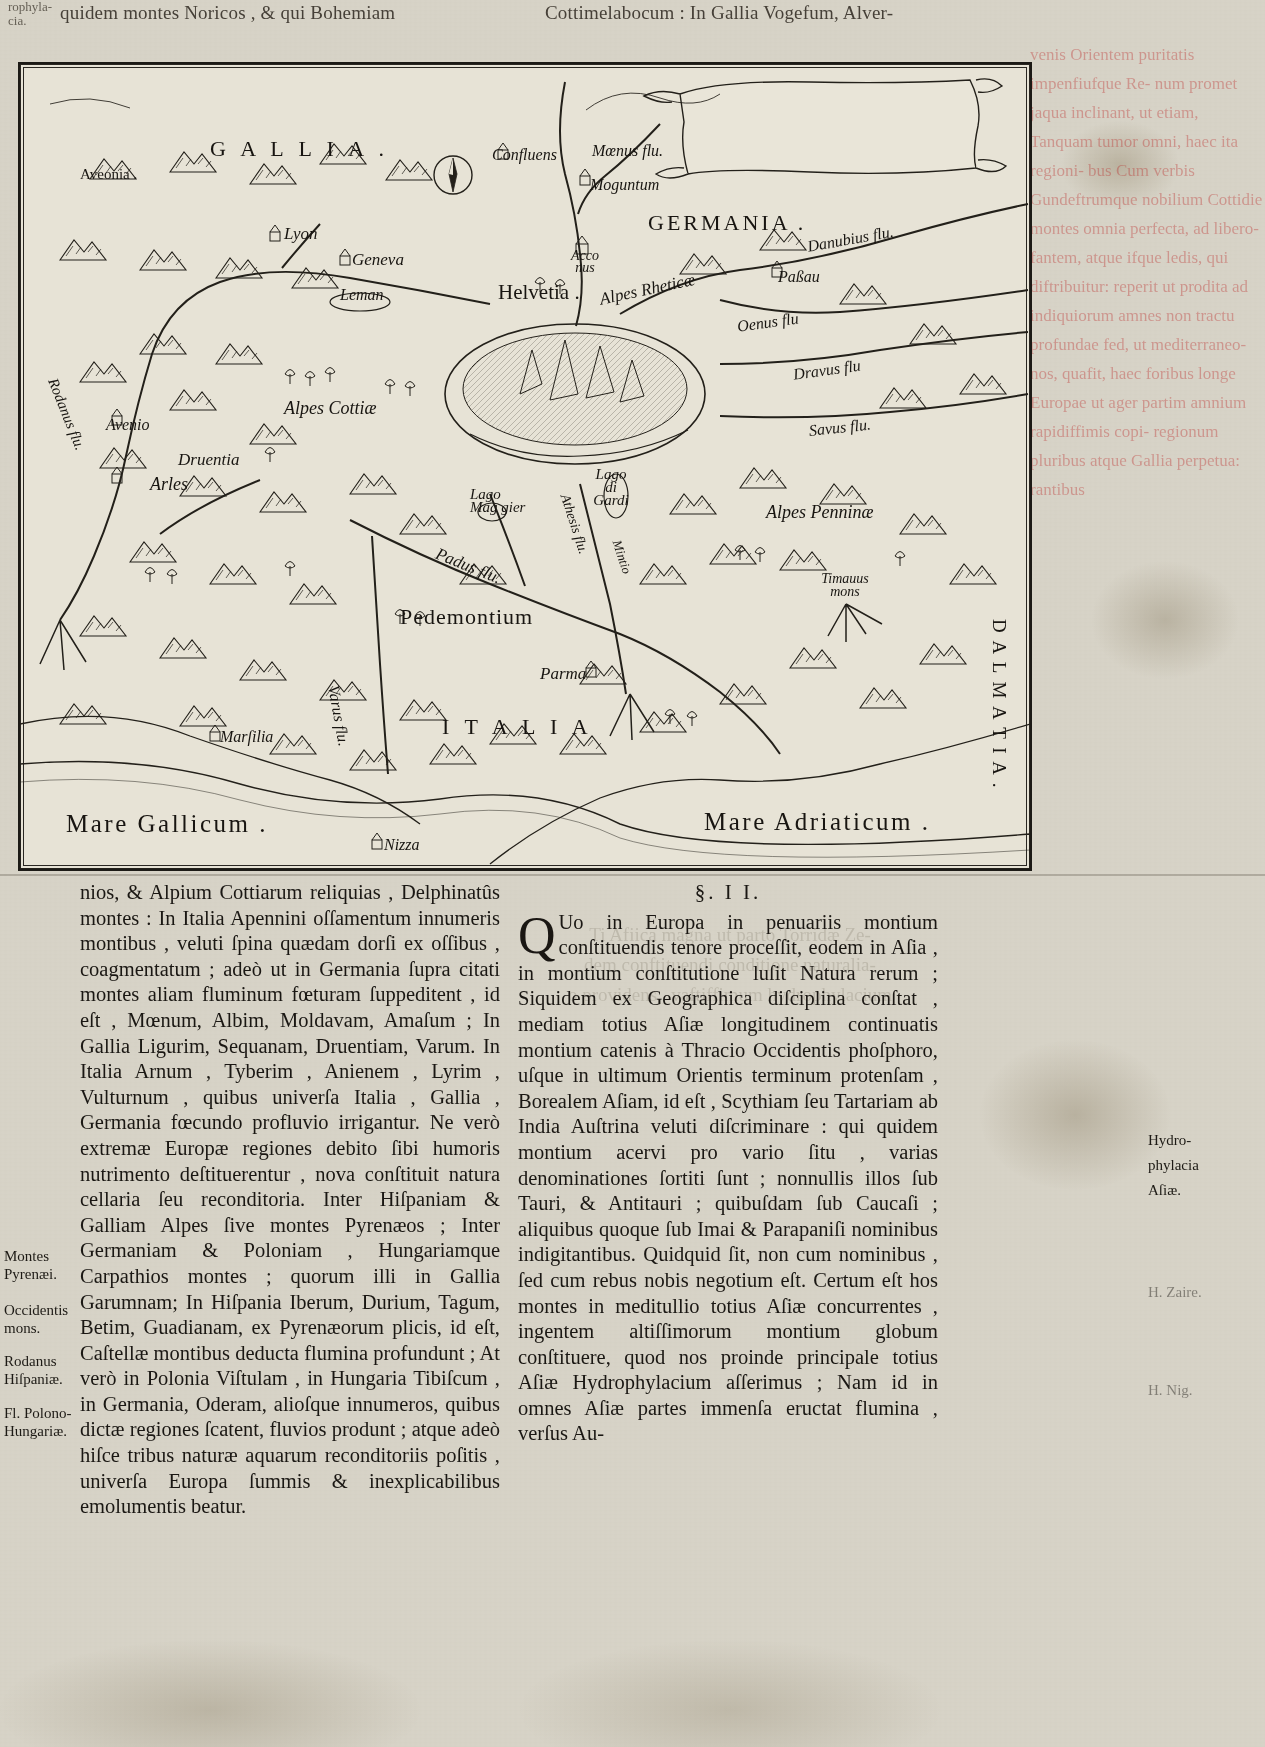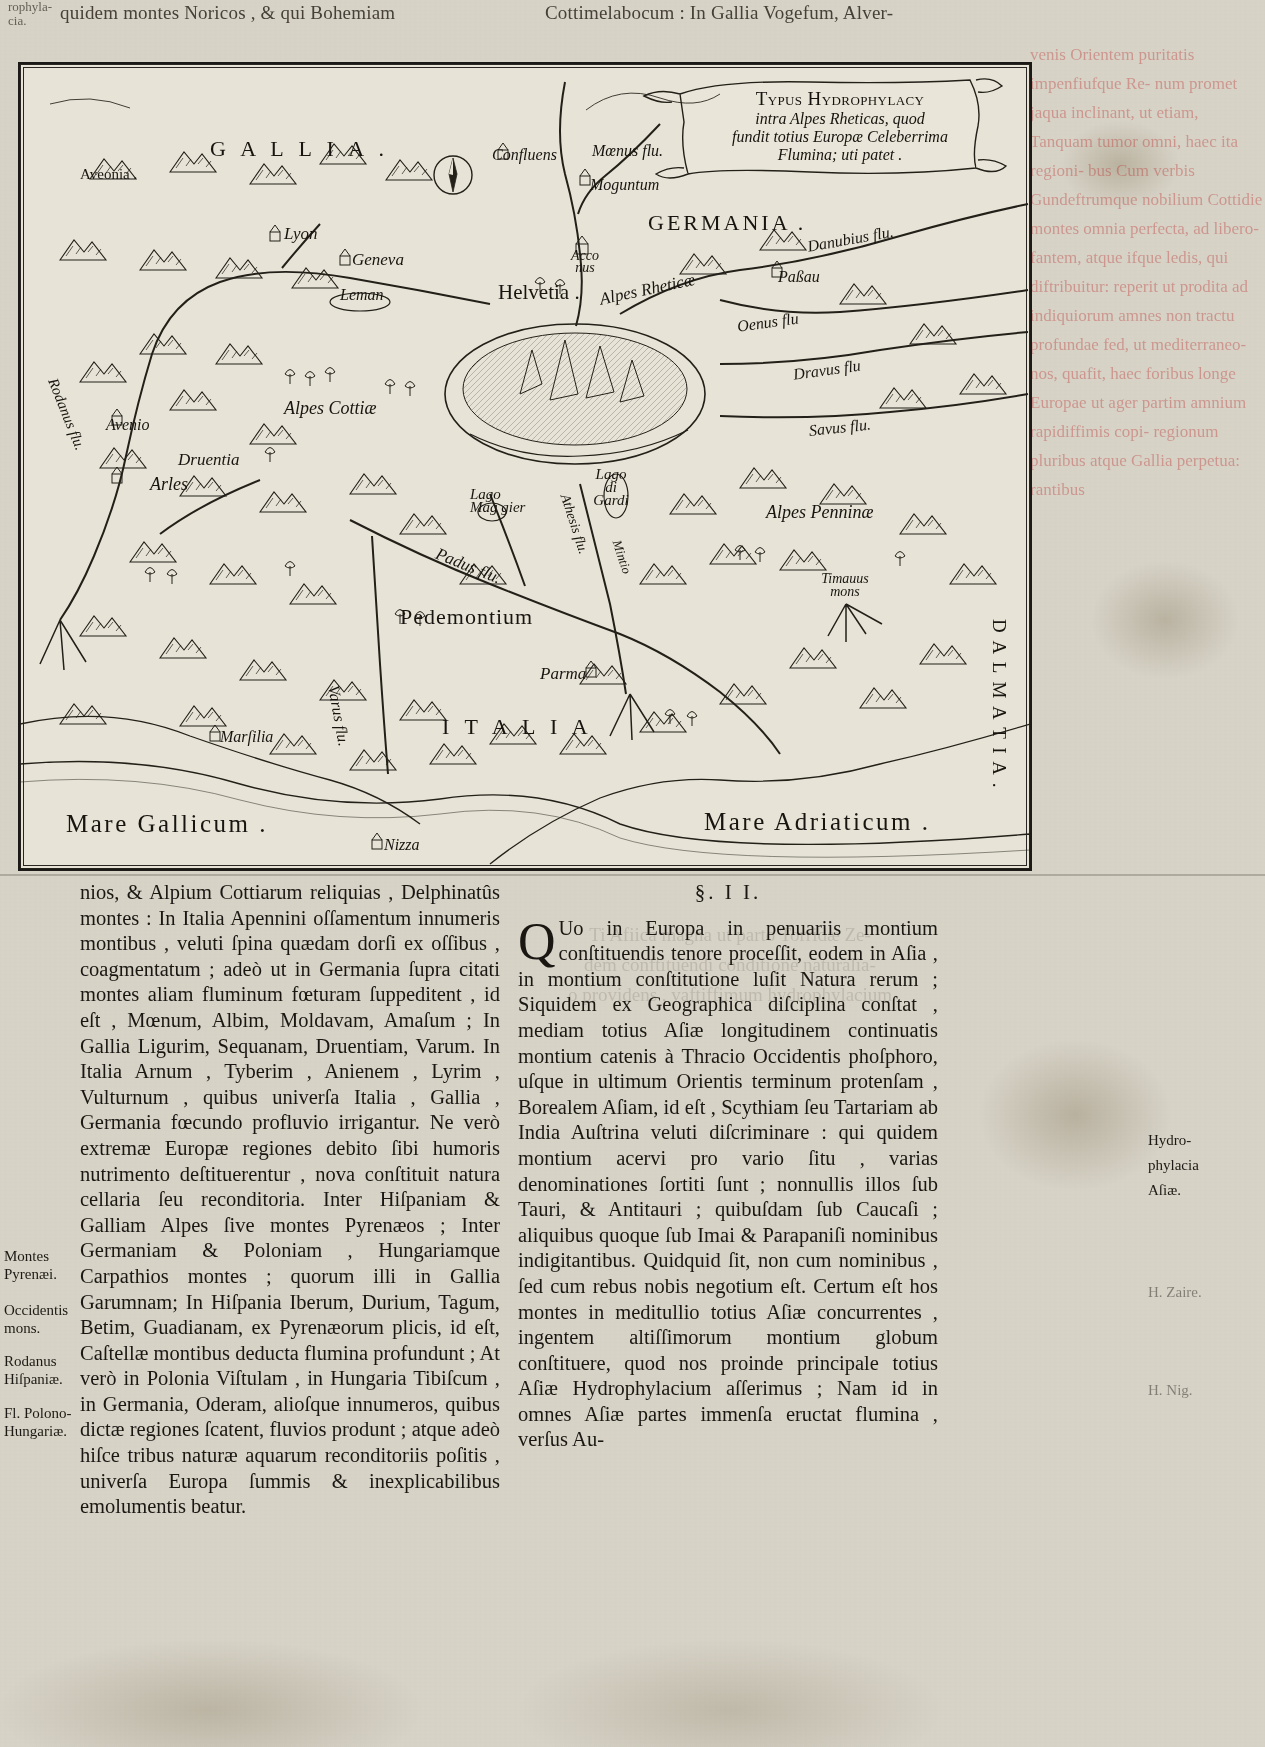--- a/index.html
+++ b/index.html
@@ -81,21 +81,21 @@
   
   .textarea{position:absolute;left:0;top:880px;width:1265px;height:867px;}
   .col{position:absolute;top:0;font-size:20.5px;line-height:25.6px;text-align:justify;}
   .colL{left:80px;width:420px;}
   .colR{left:518px;width:420px;}
   .colL p,.colR p{margin:0;}
   .dropcap{
     float:left;font-size:52px;line-height:44px;padding:2px 3px 0 0;margin-top:2px;
     font-family:"Liberation Serif",serif;
   }
-  .sectnum{text-align:center;font-size:21px;letter-spacing:3px;margin-bottom:10px;}
+  .sectnum{text-align:center;font-size:21px;letter-spacing:3px;margin-bottom:4px;}
   .secthead{text-align:center;font-style:italic;font-size:20px;line-height:25px;margin-bottom:12px;}
   .marginal{
     position:absolute;left:4px;font-size:15px;line-height:17.5px;color:#1d1a15;width:72px;
   }
   .marginal-r{
     position:absolute;left:1148px;font-size:15px;line-height:25px;color:#1d1a15;width:92px;
   }
   .ghost-mid{
     position:absolute;color:#6b6352;opacity:.22;font-size:19px;line-height:30px;pointer-events:none;text-align:center;
   }
@@ -297,26 +297,20 @@
       <path d="M668,110 Q648,118 636,110 Q650,102 664,104"></path>
       <path d="M956,104 Q976,112 986,102 Q972,94 958,96"></path>
     </g>
 
     <g fill="none" stroke="#23201a" stroke-width="1" opacity=".85">
       <path d="M566,46 Q600,20 640,34 Q676,46 700,30"></path>
       <path d="M30,40 Q70,28 110,44"></path>
     </g>
   </svg>
 
-  <div class="cart-text">
-    <div class="l0">Typus Hydrophylacy</div>
-    <div class="l">intra Alpes Rheticas, quod</div>
-    <div class="l">fundit totius Europæ Celeberrima</div>
-    <div class="l">Flumina; uti patet .</div>
-  </div>
 
   <svg class="compass" viewBox="0 0 42 42">
     <circle cx="21" cy="21" r="19" fill="none" stroke="#23201a" stroke-width="1.4"></circle>
     <path d="M21,4 L25,20 L21,38 L17,20 Z" fill="#23201a" stroke="#23201a" stroke-width=".8"></path>
     <path d="M21,4 L17,20 L21,21 Z" fill="#e7e3d6"></path>
   </svg>
 
   <div class="lbl region" style="left:190px;top:72px;">G A L L I A .</div>
   <div class="lbl region" style="left:628px;top:146px;letter-spacing:3px;">GERMANIA .</div>
   <div class="lbl region" style="left:422px;top:650px;">I T A L I A</div>

